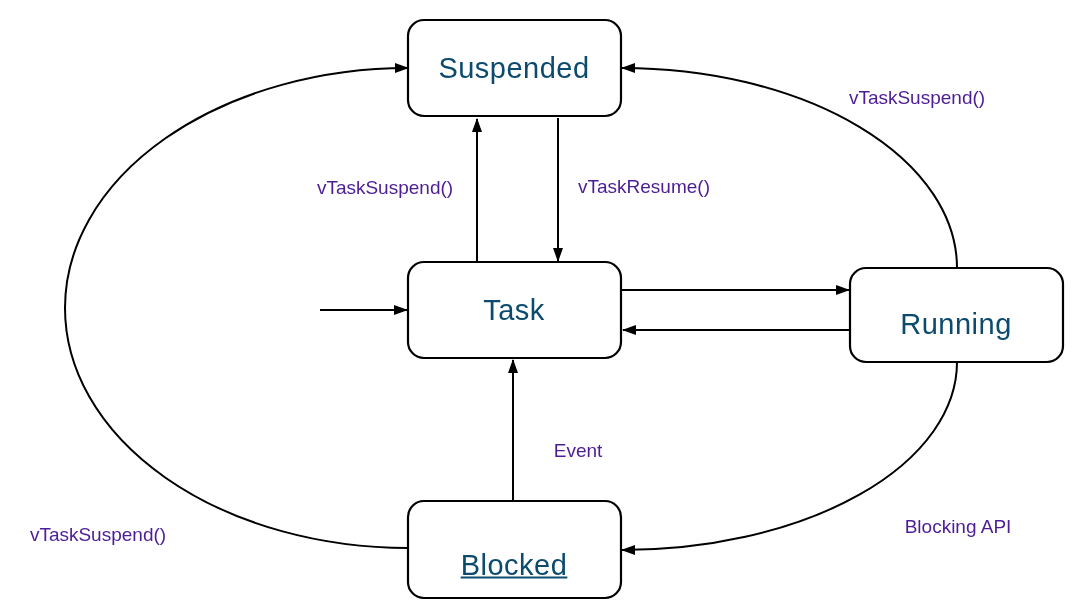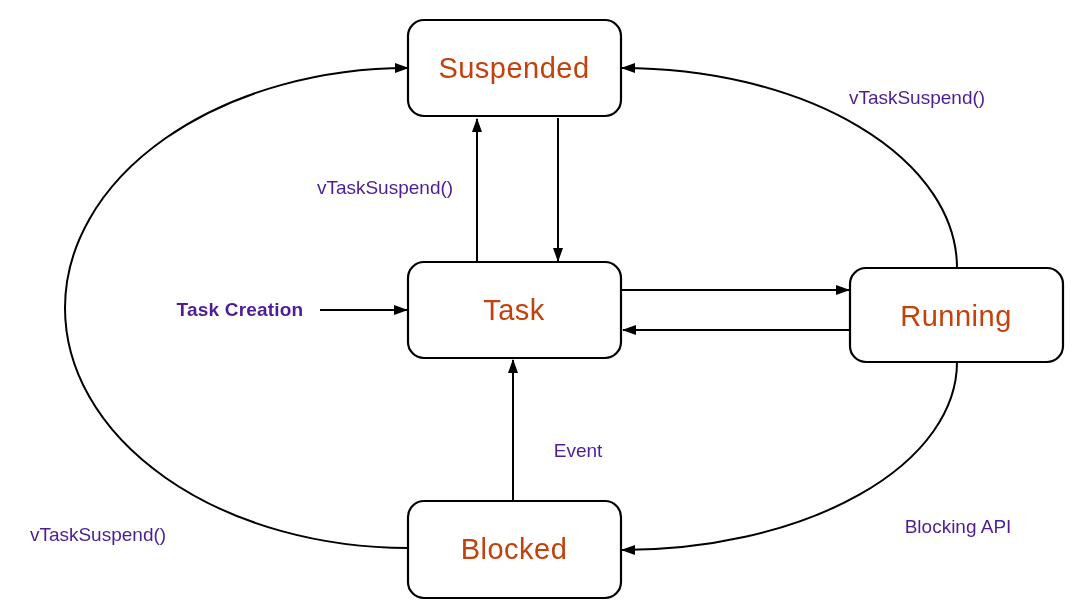--- a/index.html
+++ b/index.html
@@ -23,21 +23,21 @@
   .lbl {
     position: absolute;
     transform: translate(-50%, -50%);
     color: #1a1a1a;
     white-space: nowrap;
     text-align: center;
   }
   .state-label {
     font-size: 29px;
     letter-spacing: 0.5px;
-    color: #c2410c;
+    color: #0c4a6e;
   }
   .edge-label {
     font-size: 19px;
     color: #4c1d95;
   }
   .edge-label.bold {
     font-weight: bold;
     letter-spacing: 0.2px;
   }
   .edge-label.two-line {
@@ -68,25 +68,25 @@
     <path d="M 513 500 L 513 360" fill="none" stroke="#000" stroke-width="2" marker-end="url(#arrow)"></path>
 
     <rect x="408" y="20" width="213" height="96" rx="16" fill="#ffffff" stroke="#000" stroke-width="2.2"></rect>
     <rect x="408" y="262" width="213" height="96" rx="16" fill="#ffffff" stroke="#000" stroke-width="2.2"></rect>
     <rect x="850" y="268" width="213" height="94" rx="16" fill="#ffffff" stroke="#000" stroke-width="2.2"></rect>
     <rect x="408" y="501" width="213" height="97" rx="16" fill="#ffffff" stroke="#000" stroke-width="2.2"></rect>
   </svg>
 
   <div class="lbl state-label" style="left:514px; top:68px;">Suspended</div>
   <div class="lbl state-label" style="left:514px; top:310px;">Task</div>
-  <div class="lbl state-label" style="left:956px; top:316px;">Running</div>
-  <div class="lbl state-label" style="left:514px; top:549px;">Blocked</div>
+  <div class="lbl state-label" style="left:956px; top:324px;">Running</div>
+  <div class="lbl state-label" style="left:514px; top:565px;text-decoration:underline;">Blocked</div>
 
   <div class="lbl edge-label" style="left:385px; top:188px;">vTaskSuspend()</div>
-  <div class="lbl edge-label bold" style="left:240px; top:310px;">Task Creation</div>
+  <div class="lbl edge-label" style="left:644px; top:187px;">vTaskResume()</div>
   <div class="lbl edge-label" style="left:578px; top:435px;margin-top:16px;">Event</div>
   <div class="lbl edge-label" style="left:917px; top:98px;">vTaskSuspend()</div>
   <div class="lbl edge-label two-line" style="left:958px; top:526px;text-align:center;">
     <div>Blocking API</div>
   </div>
   <div class="lbl edge-label" style="left:98px; top:535px;">vTaskSuspend()</div>
 
 </div>
 
 </body></html>

